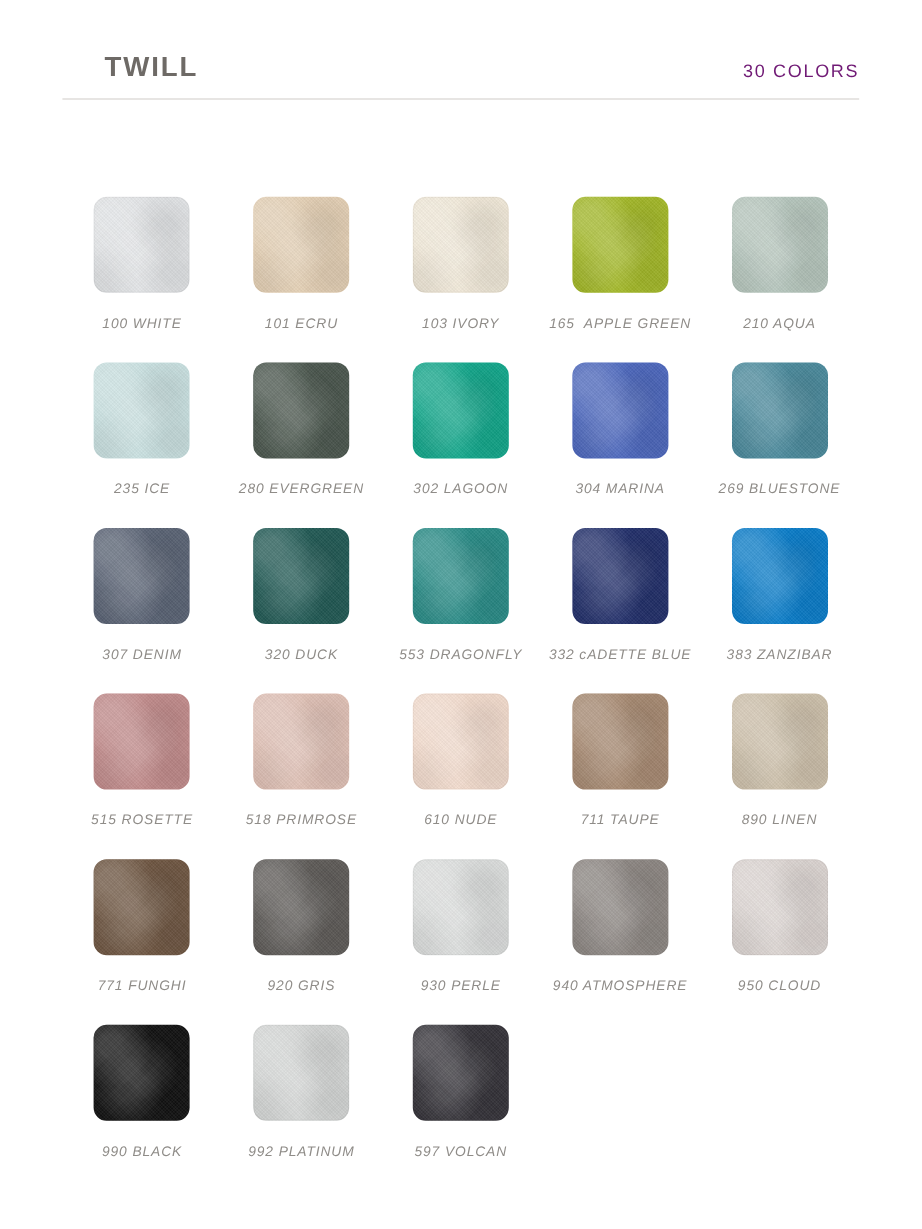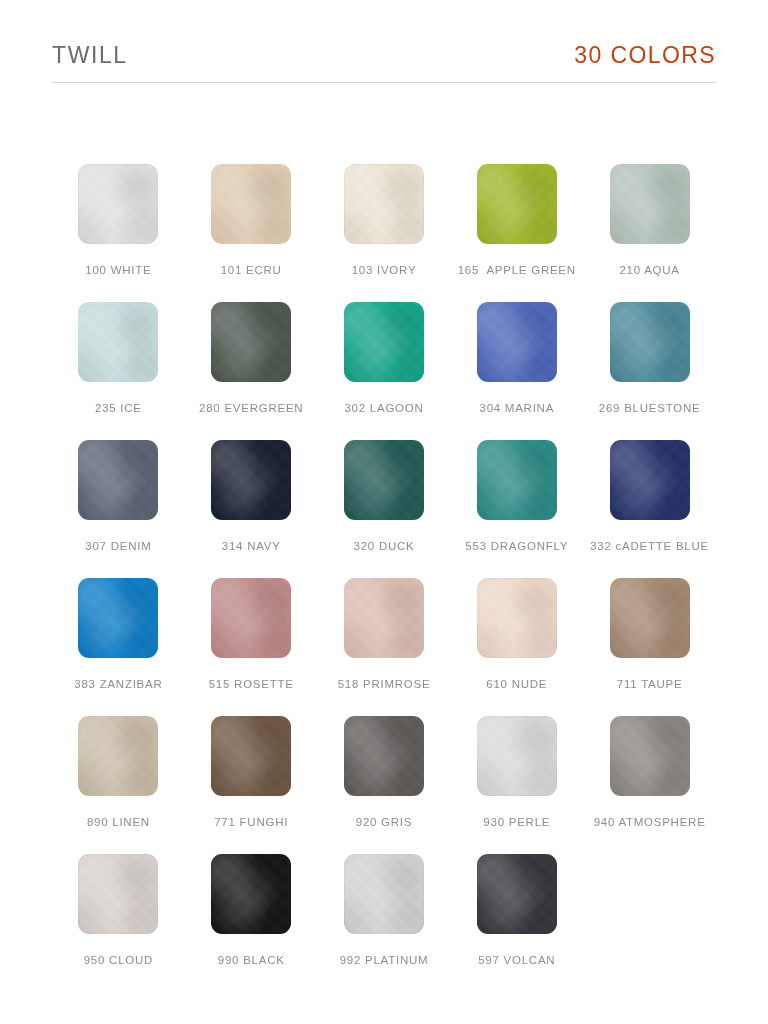--- a/index.html
+++ b/index.html
@@ -31,28 +31,29 @@
     top: 44px;
     width: 664px;
     display: flex;
     align-items: flex-end;
     justify-content: space-between;
   }
   .header-title {
     font-size: 23px;
     letter-spacing: 1.6px;
     color: #6e6a66;
-    font-weight: 400;
+    font-weight: 700;
     line-height: 1;
     white-space: nowrap;
+    margin-left: 35px;
   }
   .header-count {
-    font-size: 23px;
+    font-size: 15px;
     letter-spacing: 1.4px;
-    color: #c2410c;
+    color: #701a75;
     font-weight: 400;
     line-height: 1;
     white-space: nowrap;
     text-align: right;
   }
   .header-rule {
     position: absolute;
     left: 52px;
     top: 82px;
     width: 664px;
@@ -120,20 +121,21 @@
   }
 
   .swatch-label {
     margin-top: 21px;
     font-size: 11.5px;
     letter-spacing: 0.75px;
     color: #8f8c88;
     text-align: left;
     white-space: pre;
     line-height: 1;
+    font-style: italic;
   }
 </style>
 </head>
 <body>
 
 <div class="page">
 
   <div class="header">
     <div class="header-title">TWILL</div>
     <div class="header-count">30 COLORS</div>
@@ -179,24 +181,20 @@
       </div>
       <div class="cell">
         <div class="swatch" style="background-color: rgb(75, 138, 156);"></div>
         <div class="swatch-label">269 BLUESTONE</div>
       </div>
       <div class="cell">
         <div class="swatch" style="background-color: rgb(91, 100, 117);"></div>
         <div class="swatch-label">307 DENIM</div>
       </div>
       <div class="cell">
-        <div class="swatch" style="background-color: rgb(22, 29, 46);"></div>
-        <div class="swatch-label">314 NAVY</div>
-      </div>
-      <div class="cell">
         <div class="swatch" style="background-color: rgb(35, 91, 86);"></div>
         <div class="swatch-label">320 DUCK</div>
       </div>
       <div class="cell">
         <div class="swatch" style="background-color: rgb(42, 140, 135);"></div>
         <div class="swatch-label">553 DRAGONFLY</div>
       </div>
       <div class="cell">
         <div class="swatch" style="background-color: rgb(35, 48, 107);"></div>
         <div class="swatch-label">332 cADETTE BLUE</div>

